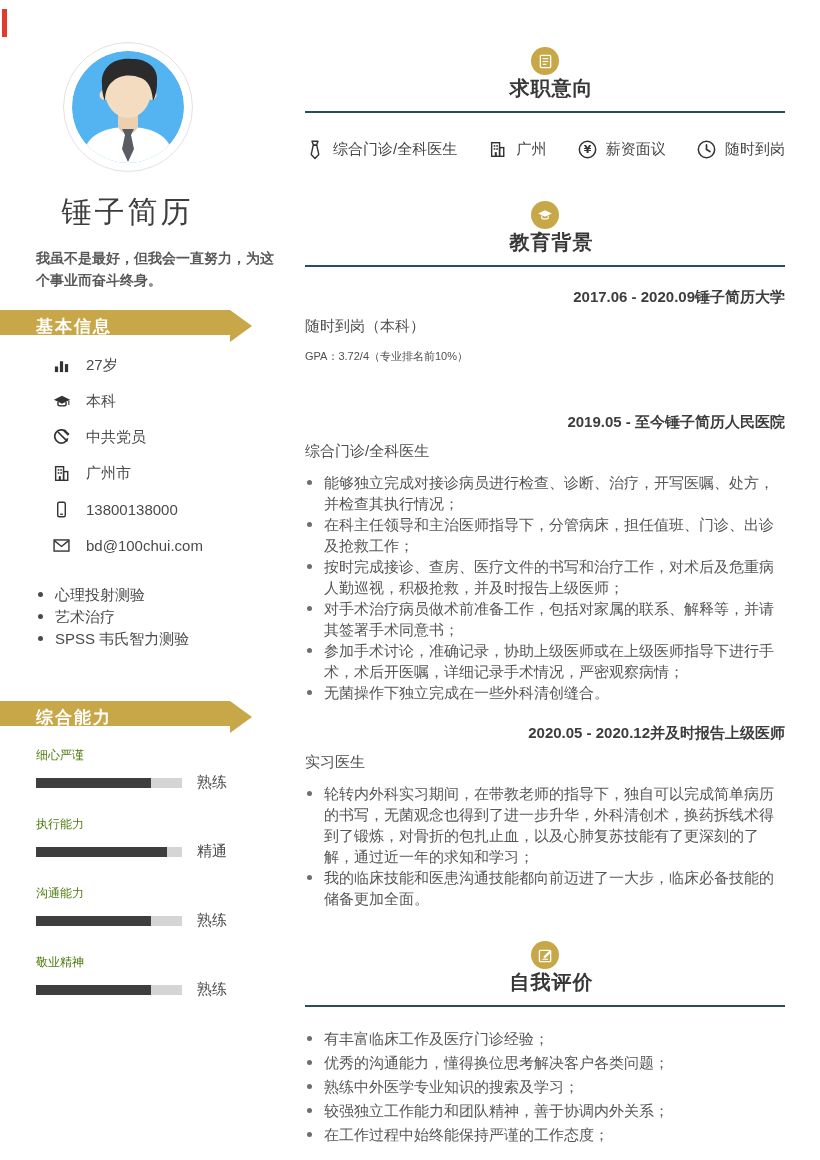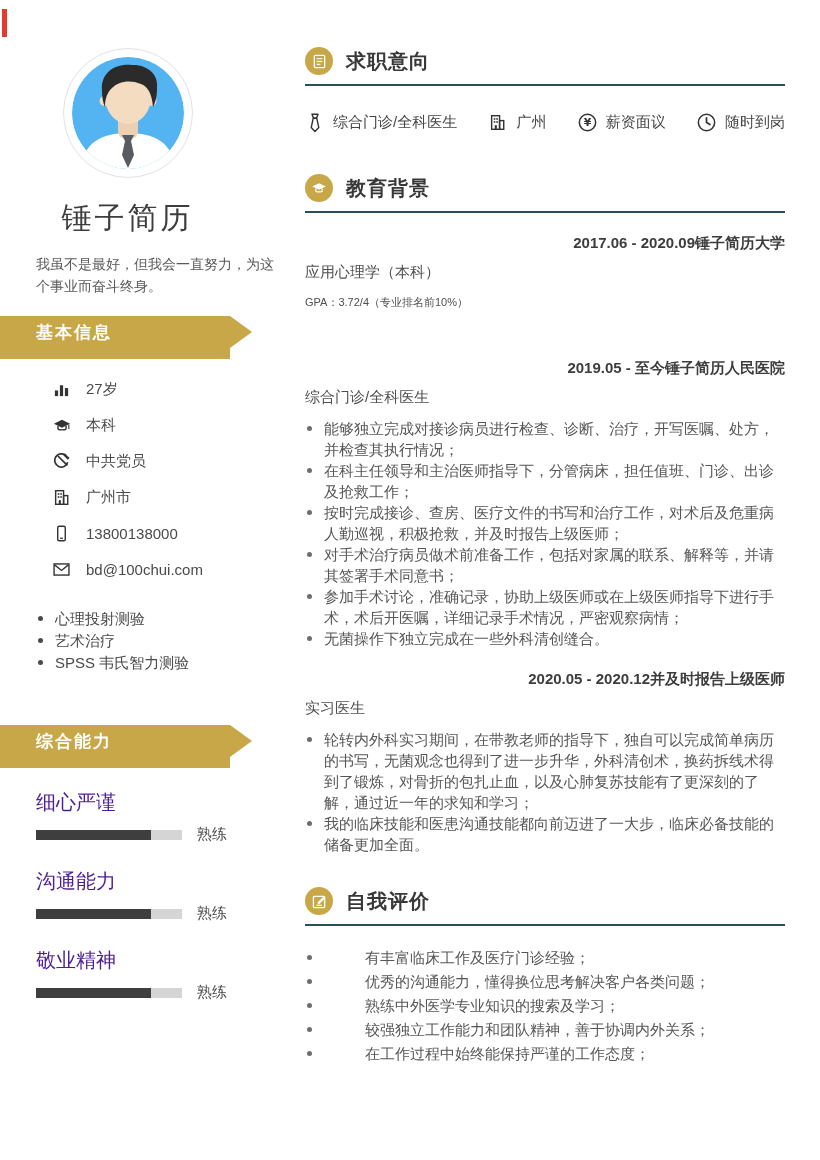--- a/index.html
+++ b/index.html
@@ -9,31 +9,31 @@
     --body:#565656;
   }
   html,body{margin:0;padding:0;background:#fff;}
   .page{
     position:relative;width:820px;height:1160px;background:#fff;overflow:hidden;
     font-family:"Liberation Sans","DejaVu Sans",sans-serif;color:var(--body);
   }
   .corner-mark{position:absolute;left:2px;top:9px;width:5px;height:28px;background:#e23b2e;}
 
   
-  .sidebar{position:absolute;left:0;top:8px;width:255px;}
+  .sidebar{position:absolute;left:0;top:2px;width:255px;}
   .avatar-ring{
     width:130px;height:130px;margin:40px auto 0;border-radius:50%;
     background:#fff;border:1px solid #e2e2e2;box-sizing:border-box;
     display:flex;align-items:center;justify-content:center;
   }
   .avatar-svg{width:112px;height:112px;border-radius:50%;display:block;}
   .name{margin:20px 0 0;text-align:center;font-size:30px;font-weight:400;color:var(--ink);letter-spacing:3px;}
-  .motto{margin:15px 0 0 36px;width:238px;font-size:14px;line-height:1.55;color:#595959;}
-
-  .ribbon{position:relative;margin-top:19px;width:230px;height:43px;background:var(--gold);}
+  .motto{margin:15px 0 0 36px;width:238px;font-size:14px;line-height:1.55;color:#595959;font-weight:bold;}
+
+  .ribbon{position:relative;margin-top:19px;width:230px;height:25px;background:var(--gold);}
   .ribbon::after{
     content:"";position:absolute;left:230px;top:0;width:0;height:0;
     border-top:16.5px solid transparent;border-bottom:16.5px solid transparent;
     border-left:22px solid var(--gold);
   }
   .ribbon .ribbon-text{display:block;line-height:33px;padding-left:36px;color:#fff;font-size:17px;font-weight:bold;letter-spacing:2px;}
   .ribbon.certs{margin-top:60px;}
   .ribbon.abilities{margin-top:52px;}
 
   .info-list{list-style:none;margin:12px 0 0;padding:0 0 0 52px;}
@@ -41,49 +41,49 @@
   .ic{width:19px;height:19px;display:flex;align-items:center;justify-content:center;flex:none;}
   .ic svg{display:block;}
   .info-row .tx{margin-left:15px;font-size:15px;color:#4a4a4a;}
 
   .cert-list{list-style:none;margin:21px 0 0;padding:0 0 0 38px;}
   .cert-item{display:flex;align-items:center;line-height:21px;margin-bottom:1px;font-size:15px;color:#4a4a4a;}
   .dot{width:5px;height:5px;border-radius:50%;background:#4a4a4a;margin-right:12px;flex:none;}
 
   .ability-list{margin:21px 0 0;padding-left:36px;}
   .ability{margin-bottom:24px;}
-  .ability-label{font-size:20px;color:#4c1d95;}
+  .ability-label{font-size:12px;color:#4d7c0f;}
   .bar-row{display:flex;align-items:center;margin-top:9px;}
   .bar-track{width:146px;height:10px;background:#d5d5d5;}
   .bar-fill{height:100%;background:#3e3e3e;}
   .bar-level{margin-left:15px;font-size:15px;color:#4a4a4a;}
 
   
   .main{position:absolute;left:305px;top:0;width:480px;padding-top:47px;}
-  .sec-head{display:flex;align-items:center;padding-bottom:9px;border-bottom:2px solid var(--line);}
+  .sec-head{display:flex;align-items:center;padding-bottom:9px;border-bottom:2px solid var(--line);flex-direction:column;}
   .sec-icon{width:28px;height:28px;border-radius:50%;background:var(--gold);display:flex;align-items:center;justify-content:center;flex:none;}
   .sec-title{margin-left:13px;font-size:20px;font-weight:bold;color:#383838;letter-spacing:1px;}
 
   .intent-row{display:flex;justify-content:space-between;align-items:center;margin-top:27px;}
   .intent-item{display:flex;align-items:center;}
   .intent-item .tx{margin-left:9px;font-size:15px;color:#454545;}
 
   .sec.edu{margin-top:42px;}
   .sec.work{margin-top:46px;}
   .sec.selfeval{margin-top:32px;}
 
   .entry-head{display:flex;justify-content:flex-end;margin-top:21px;font-size:15px;font-weight:bold;color:var(--ink);}
   .role{margin-top:8px;font-size:15px;color:#4f4f4f;line-height:21px;}
   .extra{margin-top:10px;font-size:11px;color:#4f4f4f;line-height:21px;}
 
   .blist{list-style:none;margin:11px 0 0;padding:0;}
   .bitem{display:flex;font-size:15px;line-height:21px;color:var(--body);}
   .bitem .dot{margin:8px 12px 0 2px;background:#6e6e6e;}
   .entry + .entry{margin-top:14px;}
-  .selfeval .bitem{margin-bottom:3px;gap:41px;}
+  .selfeval .bitem{margin-bottom:3px;}
   .selfeval .blist{margin-top:21px;}
 </style>
 </head>
 <body>
 
 <div class="page">
   <div class="corner-mark"></div>
 
   <aside class="sidebar">
     <div class="avatar-ring">
@@ -199,20 +199,29 @@
         <div class="ability">
           <div class="ability-label">细心严谨</div>
           <div class="bar-row">
             <div class="bar-track">
               <div class="bar-fill" style="width: 79%;"></div>
             </div>
             <span class="bar-level">熟练</span>
           </div>
         </div>
         <div class="ability">
+          <div class="ability-label">执行能力</div>
+          <div class="bar-row">
+            <div class="bar-track">
+              <div class="bar-fill" style="width: 90%;"></div>
+            </div>
+            <span class="bar-level">精通</span>
+          </div>
+        </div>
+        <div class="ability">
           <div class="ability-label">沟通能力</div>
           <div class="bar-row">
             <div class="bar-track">
               <div class="bar-fill" style="width: 79%;"></div>
             </div>
             <span class="bar-level">熟练</span>
           </div>
         </div>
         <div class="ability">
           <div class="ability-label">敬业精神</div>
@@ -293,21 +302,21 @@
               <path d="M6,8 v3 c0,1.6 8,1.6 8,0 V8" fill="none" stroke="#fff" stroke-width="1.4"></path>
             </svg>
         </span>
         <span class="sec-title">教育背景</span>
       </div>
       <div class="entry">
         <div class="entry-head">
           <span class="period">2017.06 - 2020.09</span>
           <span class="org">锤子简历大学</span>
         </div>
-        <div class="role">应用心理学（本科）</div>
+        <div class="role">随时到岗（本科）</div>
         <div class="extra">GPA：3.72/4（专业排名前10%）</div>
       </div>
     </section>
 
     <section class="sec work">
       <div id="work-entries">
           <div class="entry">
             <div class="entry-head">
               <span class="period">2019.05 - 至今</span>
               <span class="org">锤子简历人民医院</span>

